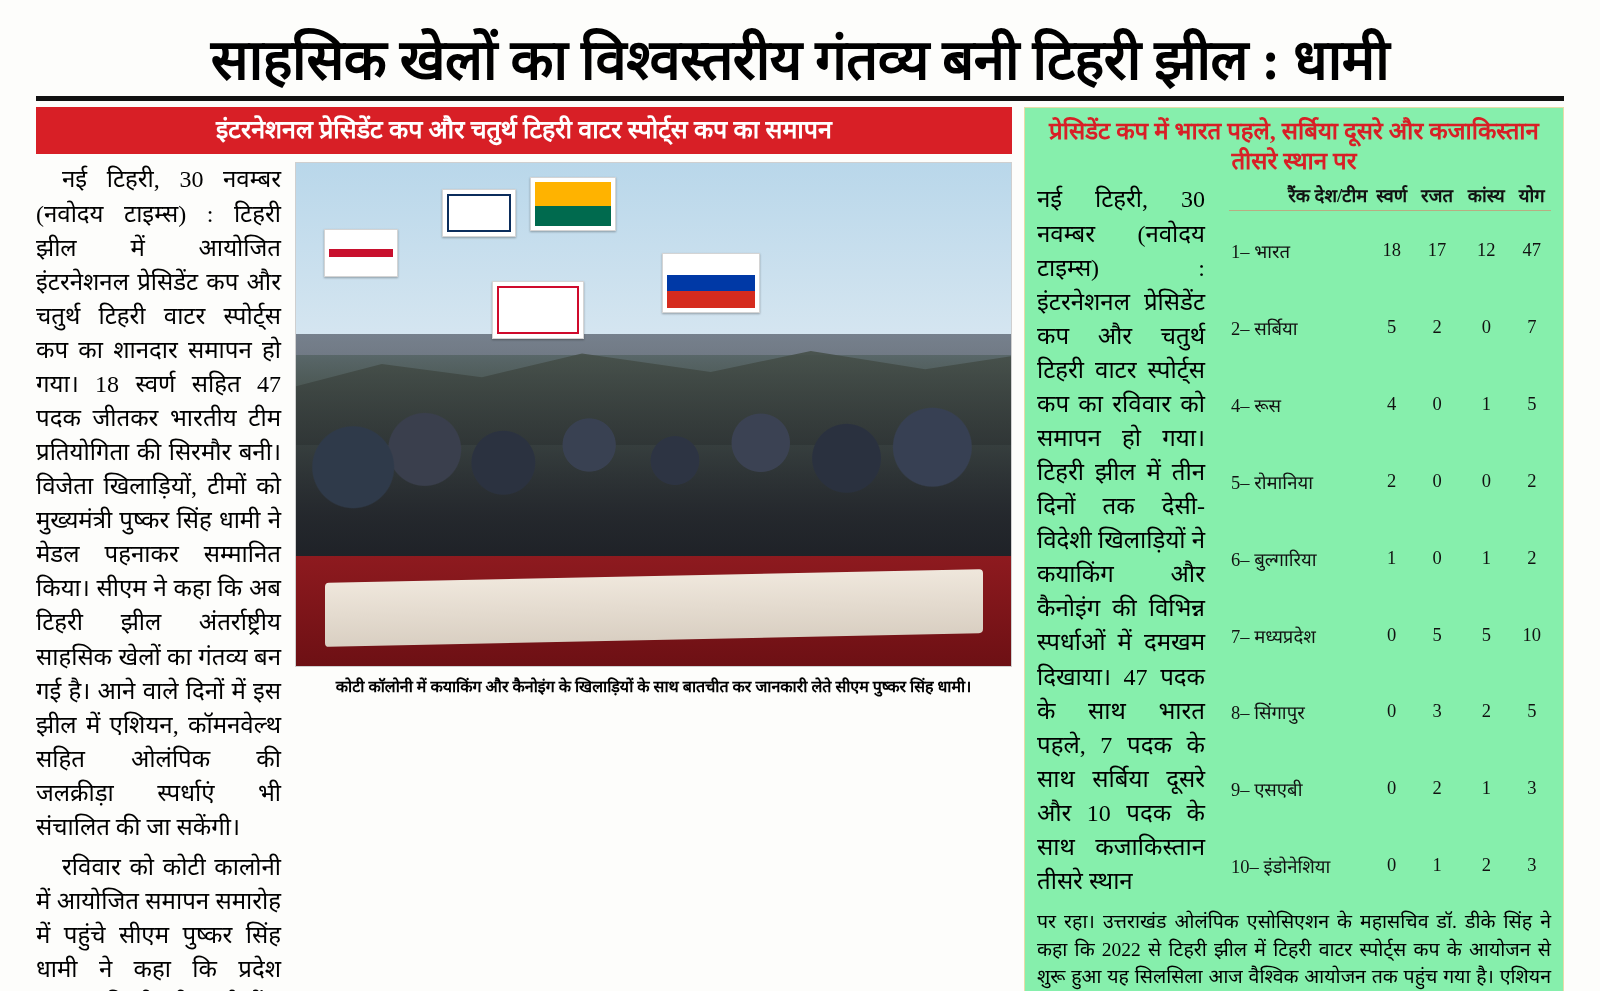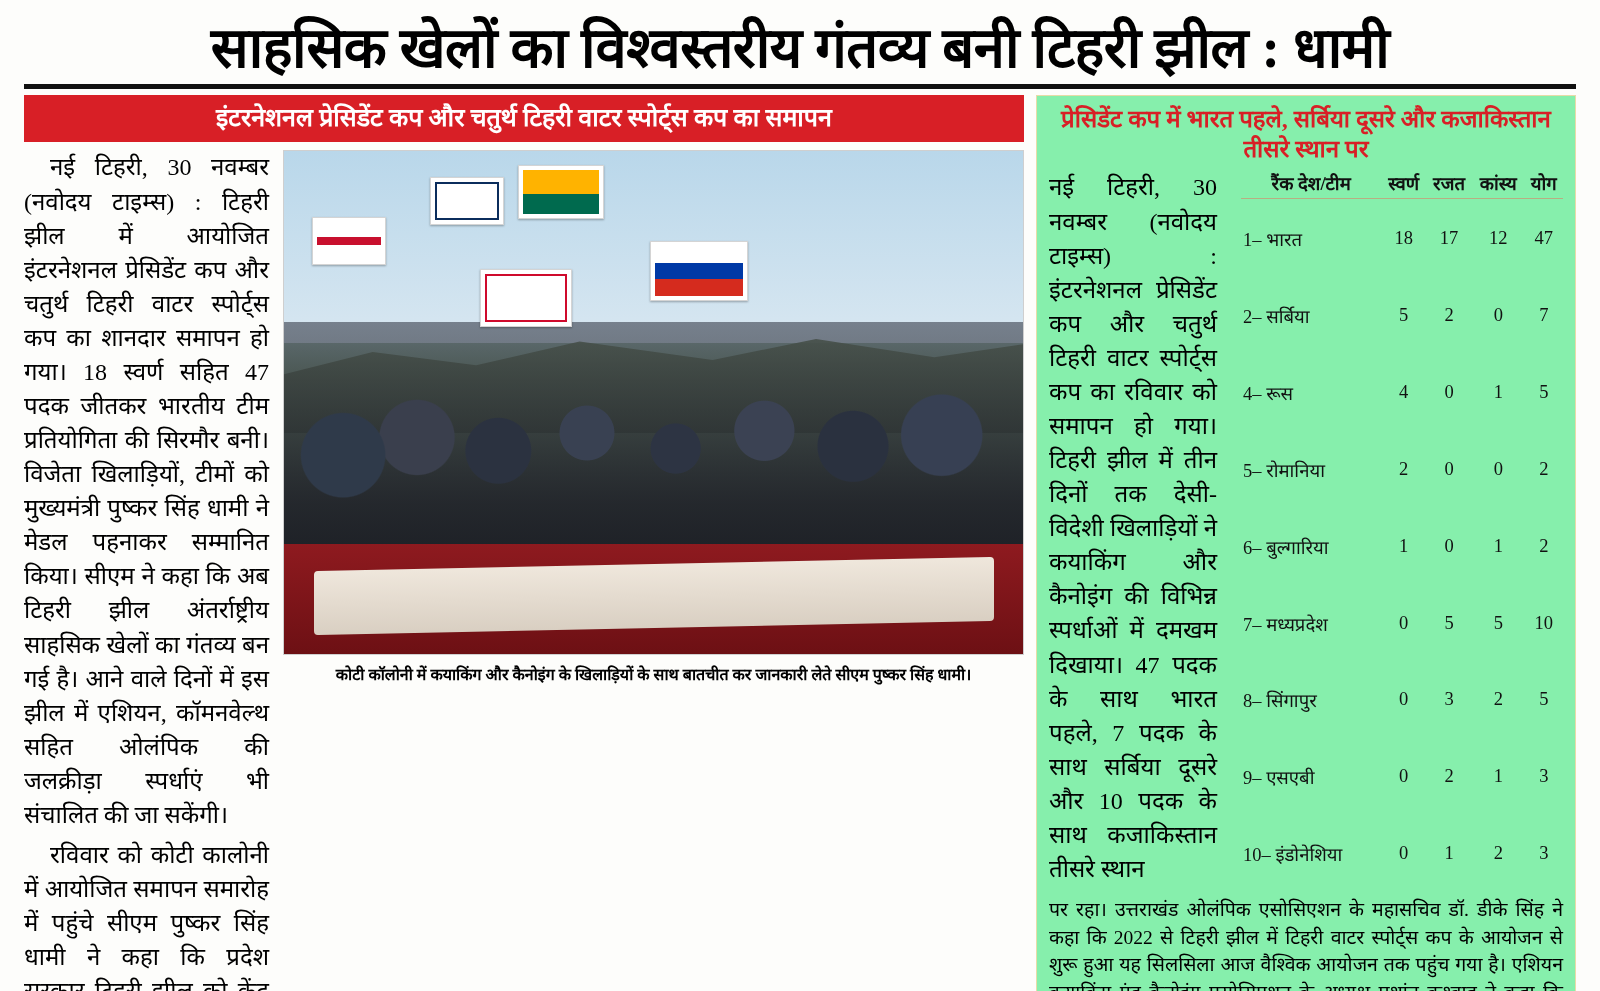--- a/index.html
+++ b/index.html
@@ -12,21 +12,21 @@
     height: 991px;
     font-family: "Liberation Sans", sans-serif;
     color: #111;
     overflow: hidden;
   }
   .page {
     position: relative;
     width: 1600px;
     height: 991px;
     background: #fdfdfb;
-    padding: 4px;
+    padding: 16px;
     box-sizing: border-box;
   }
 
   
   .masthead {
     padding: 8px 22px 0 22px;
   }
   .headline {
     font-family: "Liberation Serif", serif;
     font-weight: bold;
@@ -133,21 +133,21 @@
     flex: 0 0 168px;
   }
   .medal-table {
     flex: 1 1 auto;
     border-collapse: collapse;
     font-family: "Liberation Serif", serif;
     font-size: 18.5px;
   }
   .medal-table th {
     font-weight: bold;
-    text-align: center;
+    text-align: right;
     padding: 0 2px 3px 2px;
     border-bottom: 1px solid #b8ae82;
     white-space: nowrap;
   }
   .medal-table th.num, .medal-table td.num { text-align: center; }
   .medal-table td {
     padding: 3px 2px;
     white-space: nowrap;
   }
   .medal-table td.country { padding-right: 8px; }

